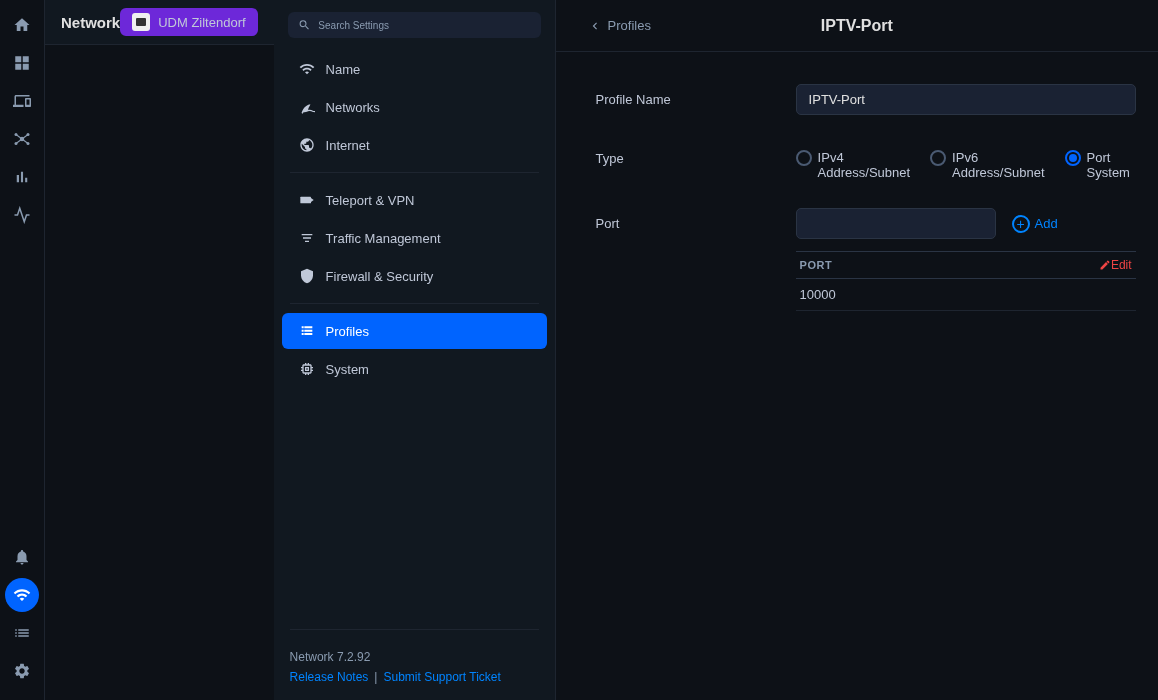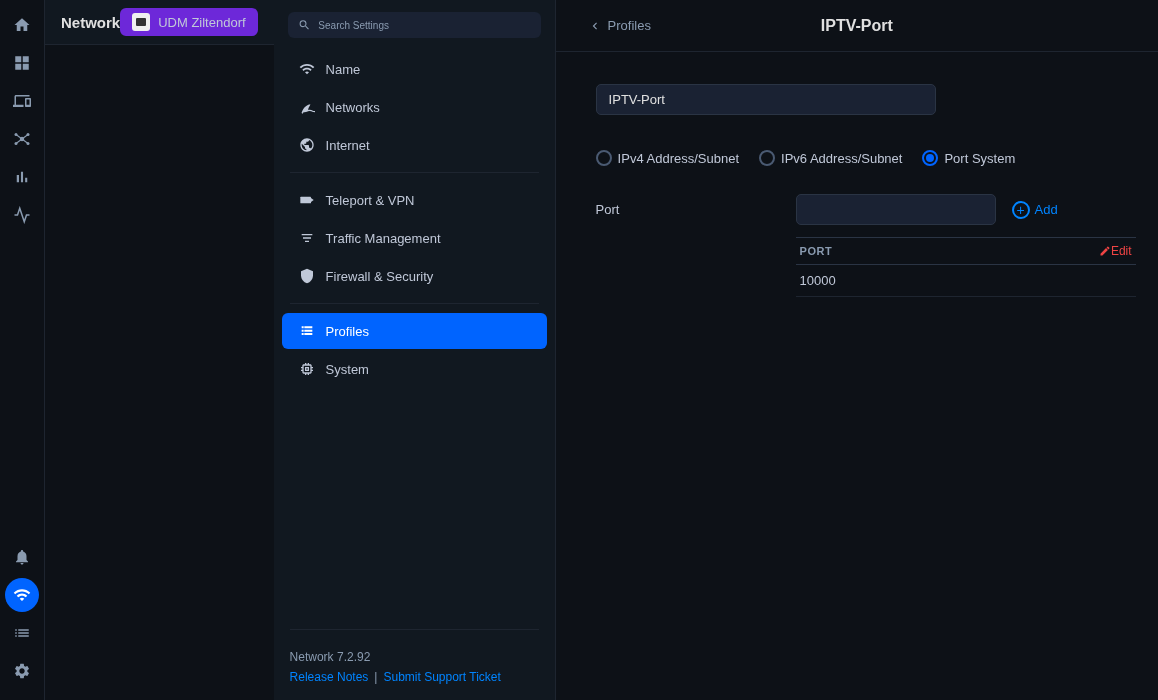--- a/index.html
+++ b/index.html
@@ -245,21 +245,21 @@
 
     
     .radio-group {
       display: flex;
       align-items: center;
       gap: 20px;
       padding-top: 7px;
     }
     .radio-option {
       display: flex;
-      align-items: flex-end;
+      align-items: flex-start;
       gap: 6px;
       cursor: pointer;
       font-size: 13px;
       color: #c0c8d8;
     }
     .radio-circle {
       width: 16px;
       height: 16px;
       border-radius: 50%;
       border: 2px solid #4a5a72;
@@ -541,26 +541,28 @@
               </svg>
             <span>Profiles</span>
           </div>
           <span class="content-title">IPTV-Port</span>
         </div>
       </div>
 
       <div class="form-body">
 
         <div class="form-row">
+          <div class="form-label">Profile Name</div>
           <div class="form-control">
             <input type="text" class="text-input" value="IPTV-Port" style="">
           </div>
         </div>
 
         <div class="form-row">
+          <div class="form-label">Type</div>
           <div class="form-control">
             <div class="radio-group">
               <div class="radio-option">
                 <div class="radio-circle"></div>
                 <span>IPv4 Address/Subnet</span>
               </div>
               <div class="radio-option">
                 <div class="radio-circle"></div>
                 <span>IPv6 Address/Subnet</span>
               </div>

